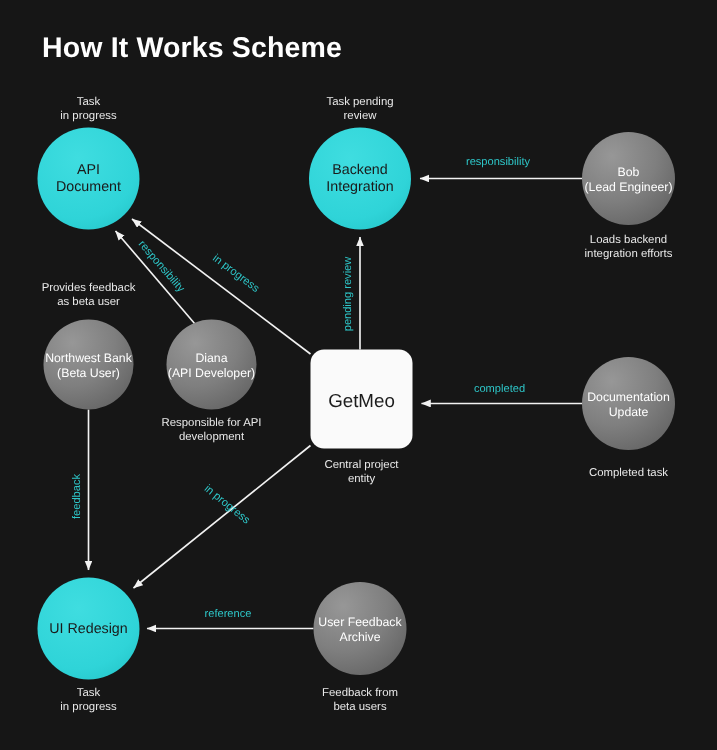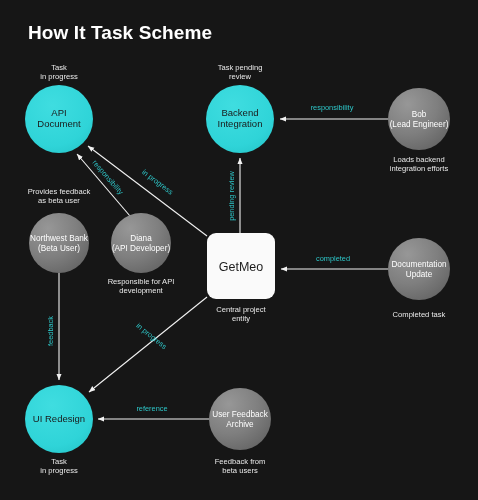--- a/index.html
+++ b/index.html
@@ -74,21 +74,21 @@
     stroke: #f2f2f2;
     stroke-width: 1.1;
     fill: none;
   }
 </style>
 </head>
 <body>
 
 <div id="scheme-root">
 
-  <div id="page-title">How It Task Scheme</div>
+  <div id="page-title">How It Works Scheme</div>
 
   <svg id="diagram-canvas" viewBox="0 0 478 500">
     <defs>
       <radialGradient id="grayGrad" cx="32%" cy="26%" r="82%">
         <stop offset="0%" stop-color="#979797"></stop>
         <stop offset="58%" stop-color="#7f7f7f"></stop>
         <stop offset="100%" stop-color="#666666"></stop>
       </radialGradient>
       <radialGradient id="cyanGrad" cx="40%" cy="30%" r="85%">
         <stop offset="0%" stop-color="#3fdde0"></stop>

